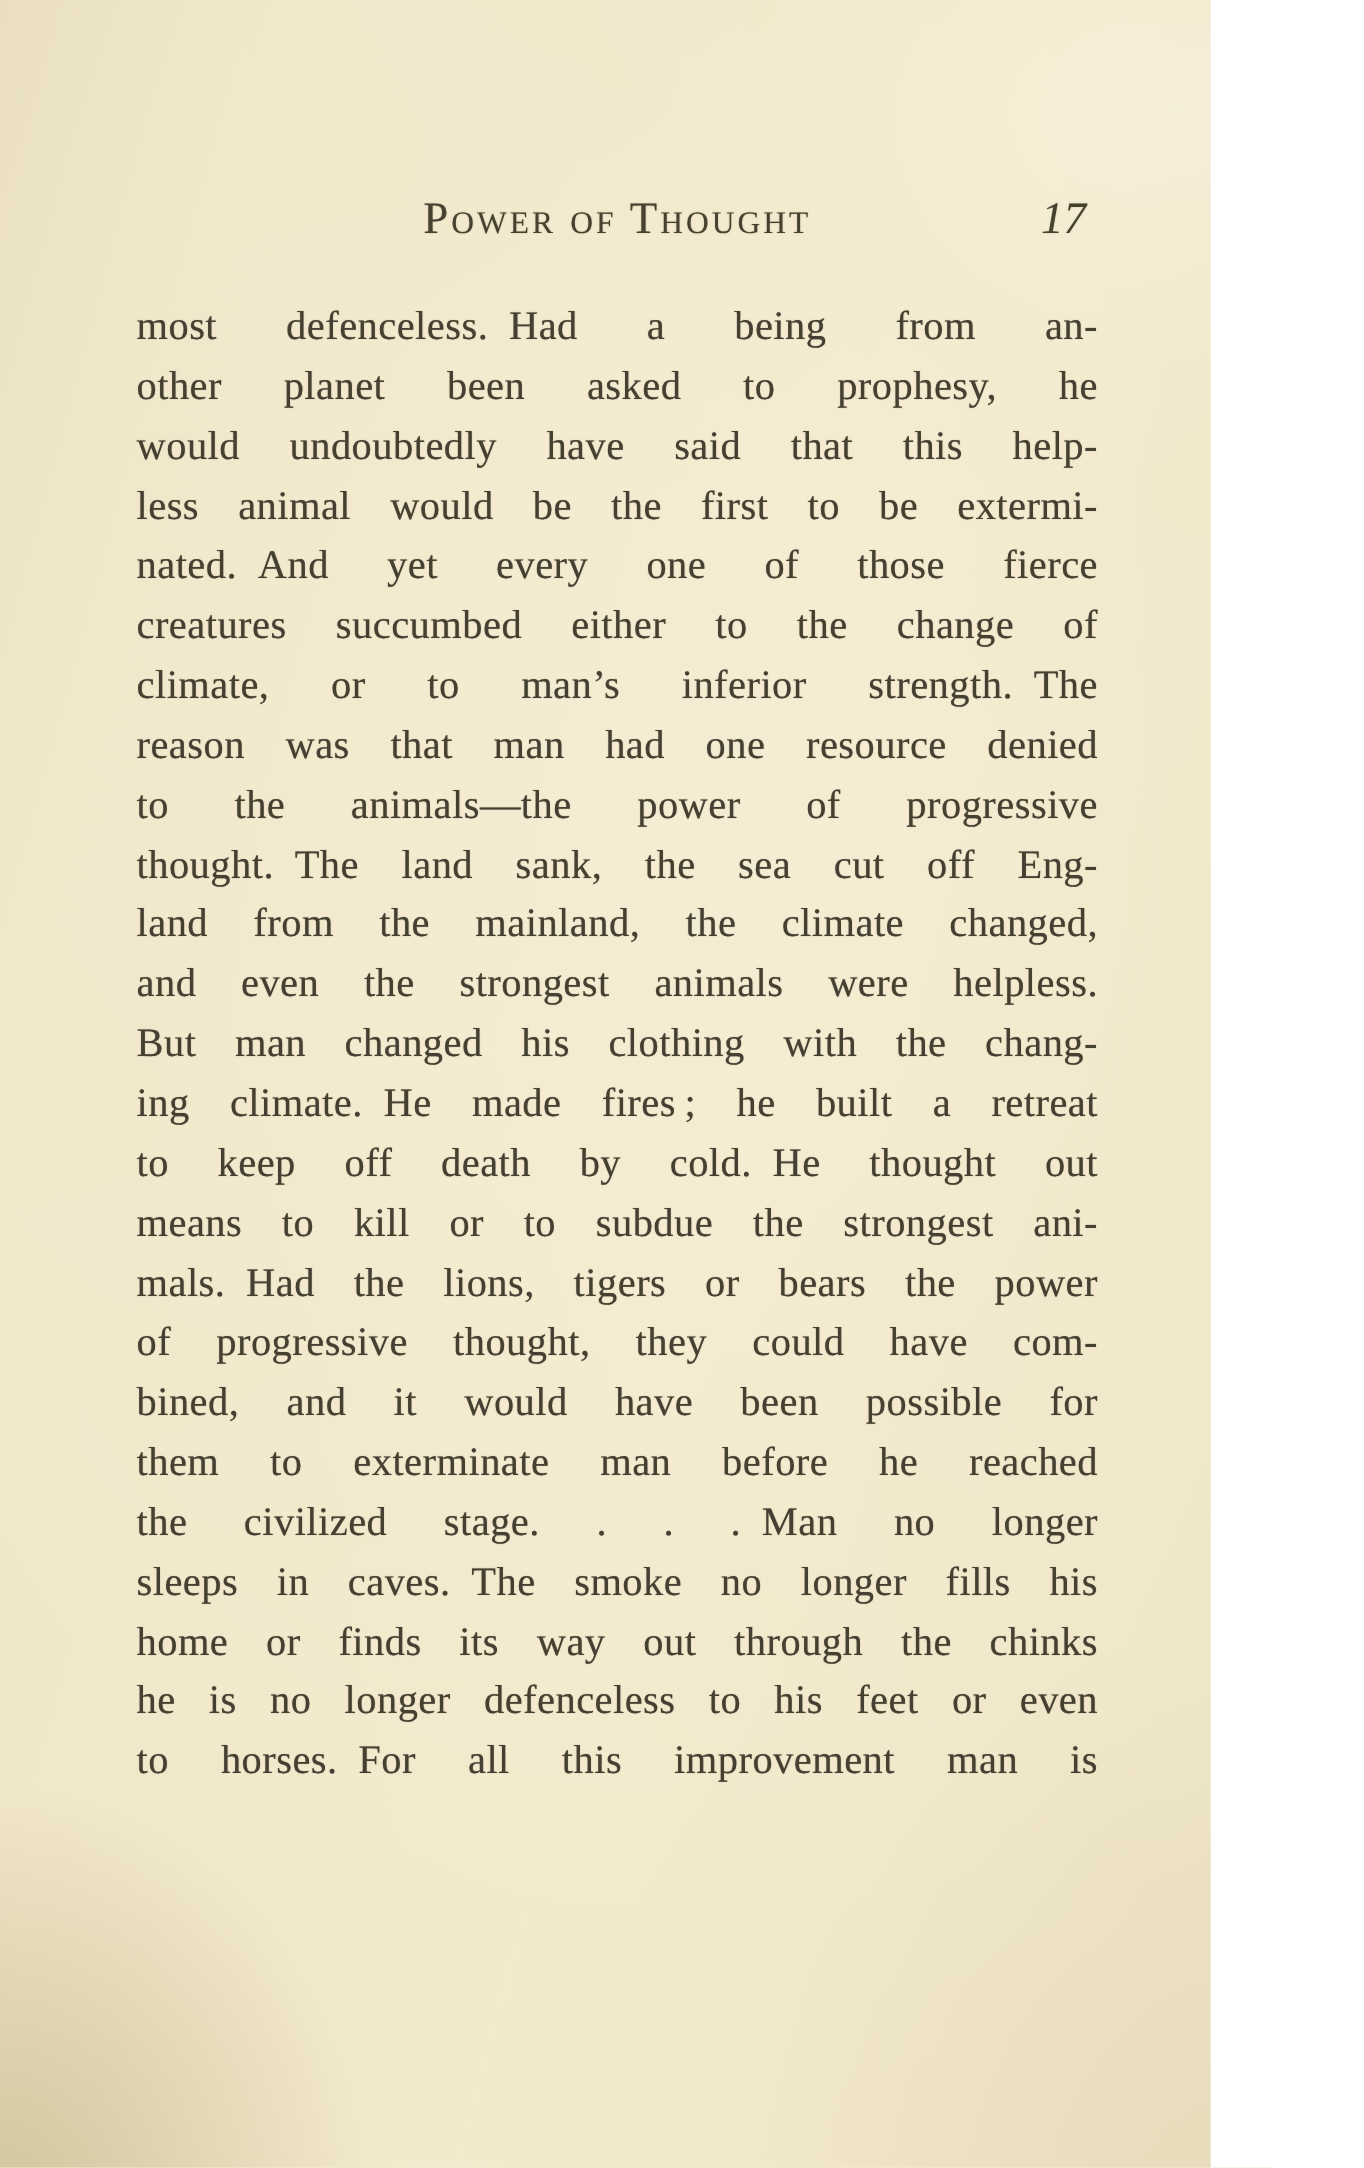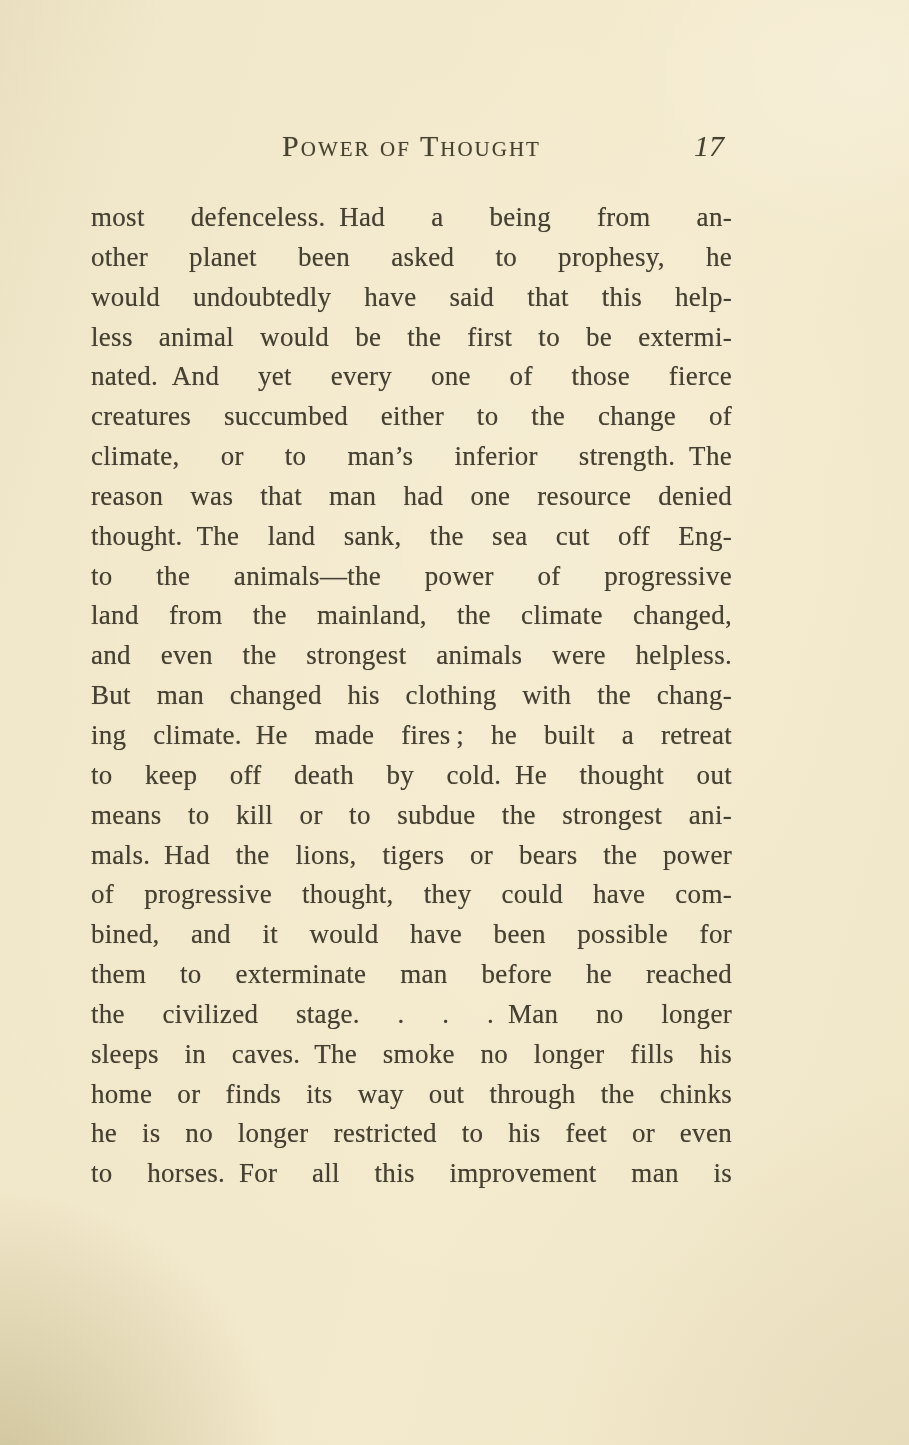--- a/index.html
+++ b/index.html
@@ -6,21 +6,21 @@
     margin: 0;
     padding: 0;
   }
   body {
     width: 909px;
     height: 1445px;
     overflow: hidden;
   }
   .page {
     position: relative;
-    width: 909px;
+    width: 807px;
     height: 1445px;
     background-color: #f1e7c9;
     background-image:
       radial-gradient(ellipse 45% 28% at 0% 102%, rgba(128,116,52,0.30) 0%, rgba(128,116,52,0) 70%),
       radial-gradient(ellipse 55% 40% at 100% 103%, rgba(150,138,82,0.10) 0%, rgba(150,138,82,0) 70%),
       radial-gradient(ellipse 40% 18% at 97% 5%, rgba(255,253,244,0.28) 0%, rgba(255,253,244,0) 70%),
       radial-gradient(ellipse 130% 95% at 55% 38%, rgba(255,251,238,0.22) 0%, rgba(255,251,238,0) 65%),
       linear-gradient(105deg, #e9dfbf 0%, #f0e6c8 14%, #f3e9cc 58%, #efe5c6 100%);
     font-family: "Liberation Serif", "DejaVu Serif", serif;
     color: #454031;
@@ -80,31 +80,31 @@
   </div>
   <div class="body-text">
       <div class="line">most defenceless. Had a being from an-</div>
       <div class="line">other planet been asked to prophesy, he</div>
       <div class="line">would undoubtedly have said that this help-</div>
       <div class="line">less animal would be the first to be extermi-</div>
       <div class="line">nated. And yet every one of those fierce</div>
       <div class="line">creatures succumbed either to the change of</div>
       <div class="line">climate, or to man’s inferior strength. The</div>
       <div class="line">reason was that man had one resource denied</div>
+      <div class="line">to the animals—the power of progressive</div>
       <div class="line">thought. The land sank, the sea cut off Eng-</div>
-      <div class="line">to the animals—the power of progressive</div>
       <div class="line">land from the mainland, the climate changed,</div>
       <div class="line">and even the strongest animals were helpless.</div>
       <div class="line">But man changed his clothing with the chang-</div>
       <div class="line">ing climate. He made fires ; he built a retreat</div>
       <div class="line">to keep off death by cold. He thought out</div>
       <div class="line">means to kill or to subdue the strongest ani-</div>
       <div class="line">mals. Had the lions, tigers or bears the power</div>
       <div class="line">of progressive thought, they could have com-</div>
       <div class="line">bined, and it would have been possible for</div>
       <div class="line">them to exterminate man before he reached</div>
       <div class="line">the civilized stage. . . . Man no longer</div>
       <div class="line">sleeps in caves. The smoke no longer fills his</div>
       <div class="line">home or finds its way out through the chinks</div>
-      <div class="line">he is no longer restricted to his feet or even</div>
+      <div class="line">he is no longer defenceless to his feet or even</div>
       <div class="line">to horses. For all this improvement man is</div>
     </div>
 </div>
 
 </body></html>

